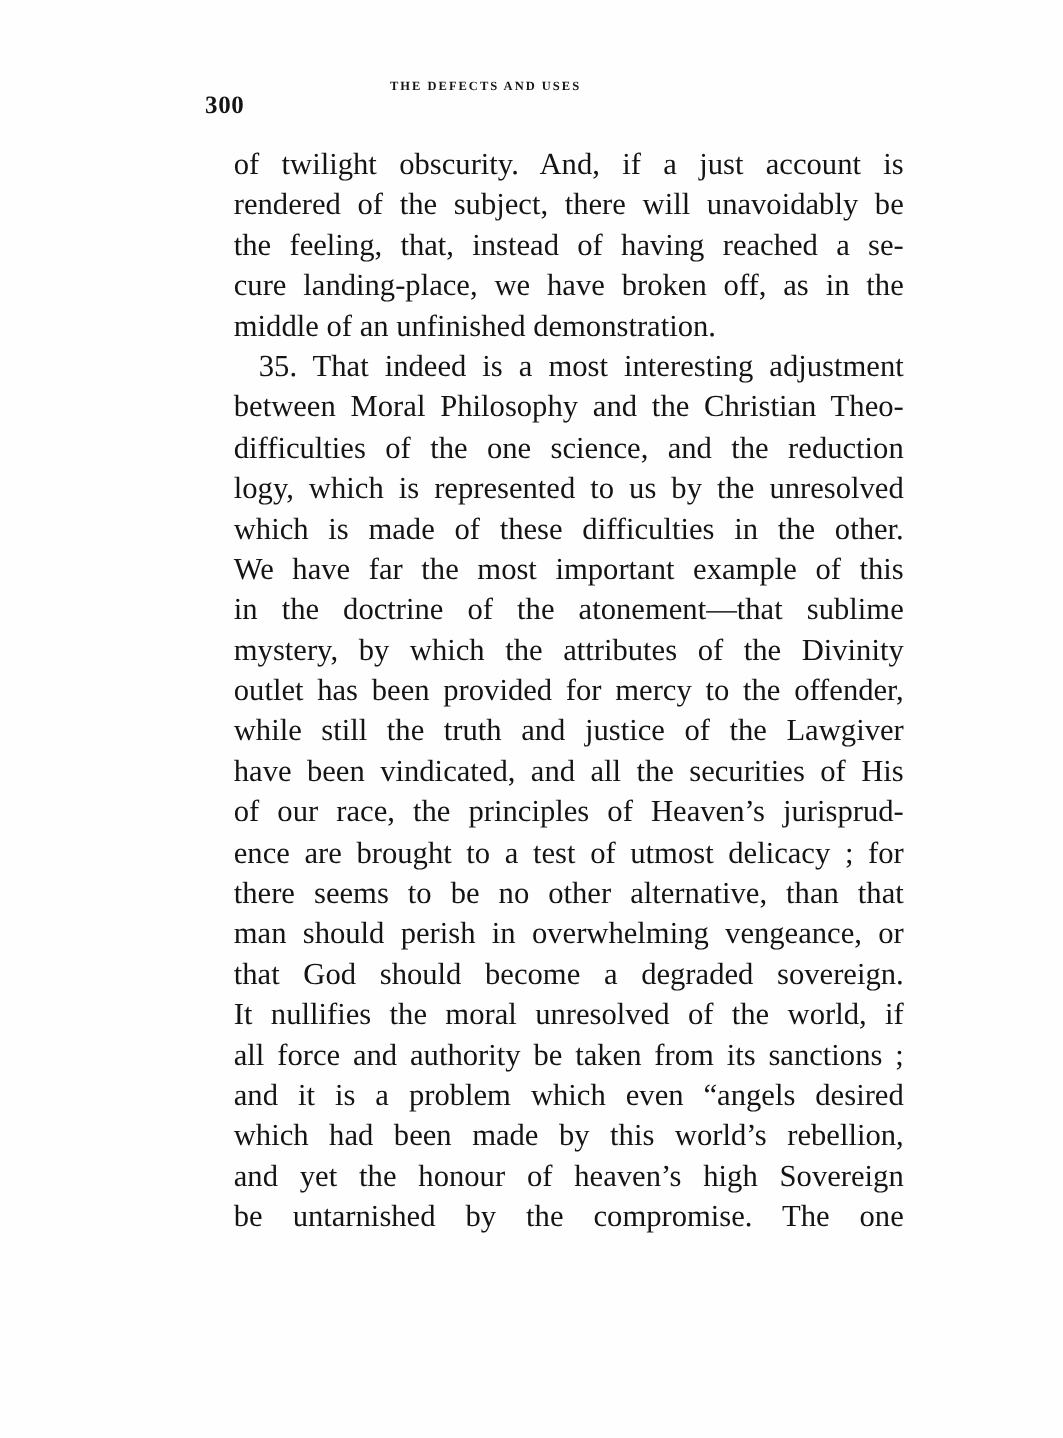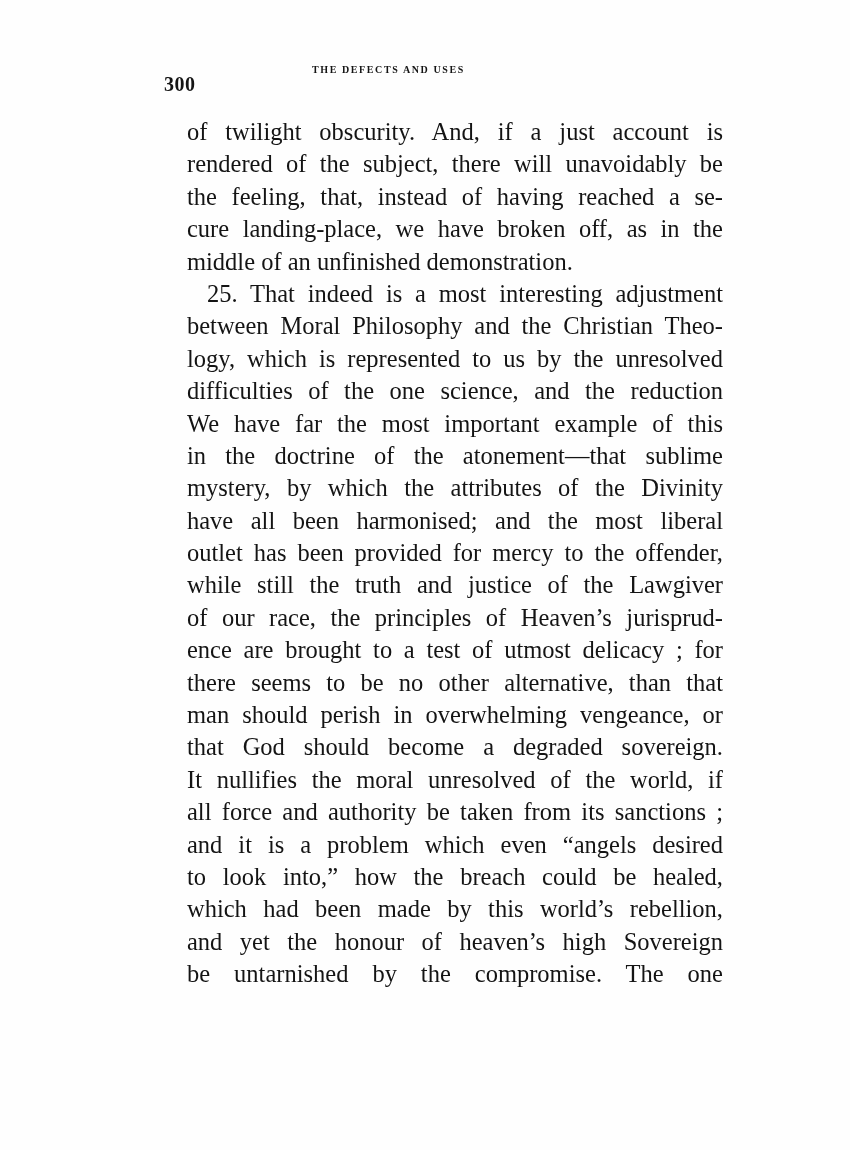--- a/index.html
+++ b/index.html
@@ -45,36 +45,36 @@
     <span class="page-number">300</span>
     <span class="running-title">THE DEFECTS AND USES</span>
   </div>
 
   <div class="body-text">
     <span class="line">of twilight obscurity.  And, if a just account is</span>
     <span class="line">rendered of the subject, there will unavoidably be</span>
     <span class="line">the feeling, that, instead of having reached a se-</span>
     <span class="line">cure landing-place, we have broken off, as in the</span>
     <span class="line last">middle of an unfinished demonstration.</span>
-    <span class="line indent">25. That indeed is a most interesting adjustment</span>
+    <span class="line indent">35. That indeed is a most interesting adjustment</span>
     <span class="line">between Moral Philosophy and the Christian Theo-</span>
+    <span class="line">difficulties of the one science, and the reduction</span>
     <span class="line">logy, which is represented to us by the unresolved</span>
-    <span class="line">difficulties of the one science, and the reduction</span>
+    <span class="line">which is made of these difficulties in the other.</span>
     <span class="line">We have far the most important example of this</span>
     <span class="line">in the doctrine of the atonement—that sublime</span>
     <span class="line">mystery, by which the attributes of the Divinity</span>
-    <span class="line">have all been harmonised; and the most liberal</span>
     <span class="line">outlet has been provided for mercy to the offender,</span>
     <span class="line">while still the truth and justice of the Lawgiver</span>
+    <span class="line">have been vindicated, and all the securities of His</span>
     <span class="line">of our race, the principles of Heaven’s jurisprud-</span>
     <span class="line">ence are brought to a test of utmost delicacy ; for</span>
     <span class="line">there seems to be no other alternative, than that</span>
     <span class="line">man should perish in overwhelming vengeance, or</span>
     <span class="line">that God should become a degraded sovereign.</span>
     <span class="line">It nullifies the moral unresolved of the world, if</span>
     <span class="line">all force and authority be taken from its sanctions ;</span>
     <span class="line">and it is a problem which even “angels desired</span>
-    <span class="line">to look into,” how the breach could be healed,</span>
     <span class="line">which had been made by this world’s rebellion,</span>
     <span class="line">and yet the honour of heaven’s high Sovereign</span>
     <span class="line">be untarnished by the compromise.  The one</span>
   </div>
 </div>
 
 </body></html>

